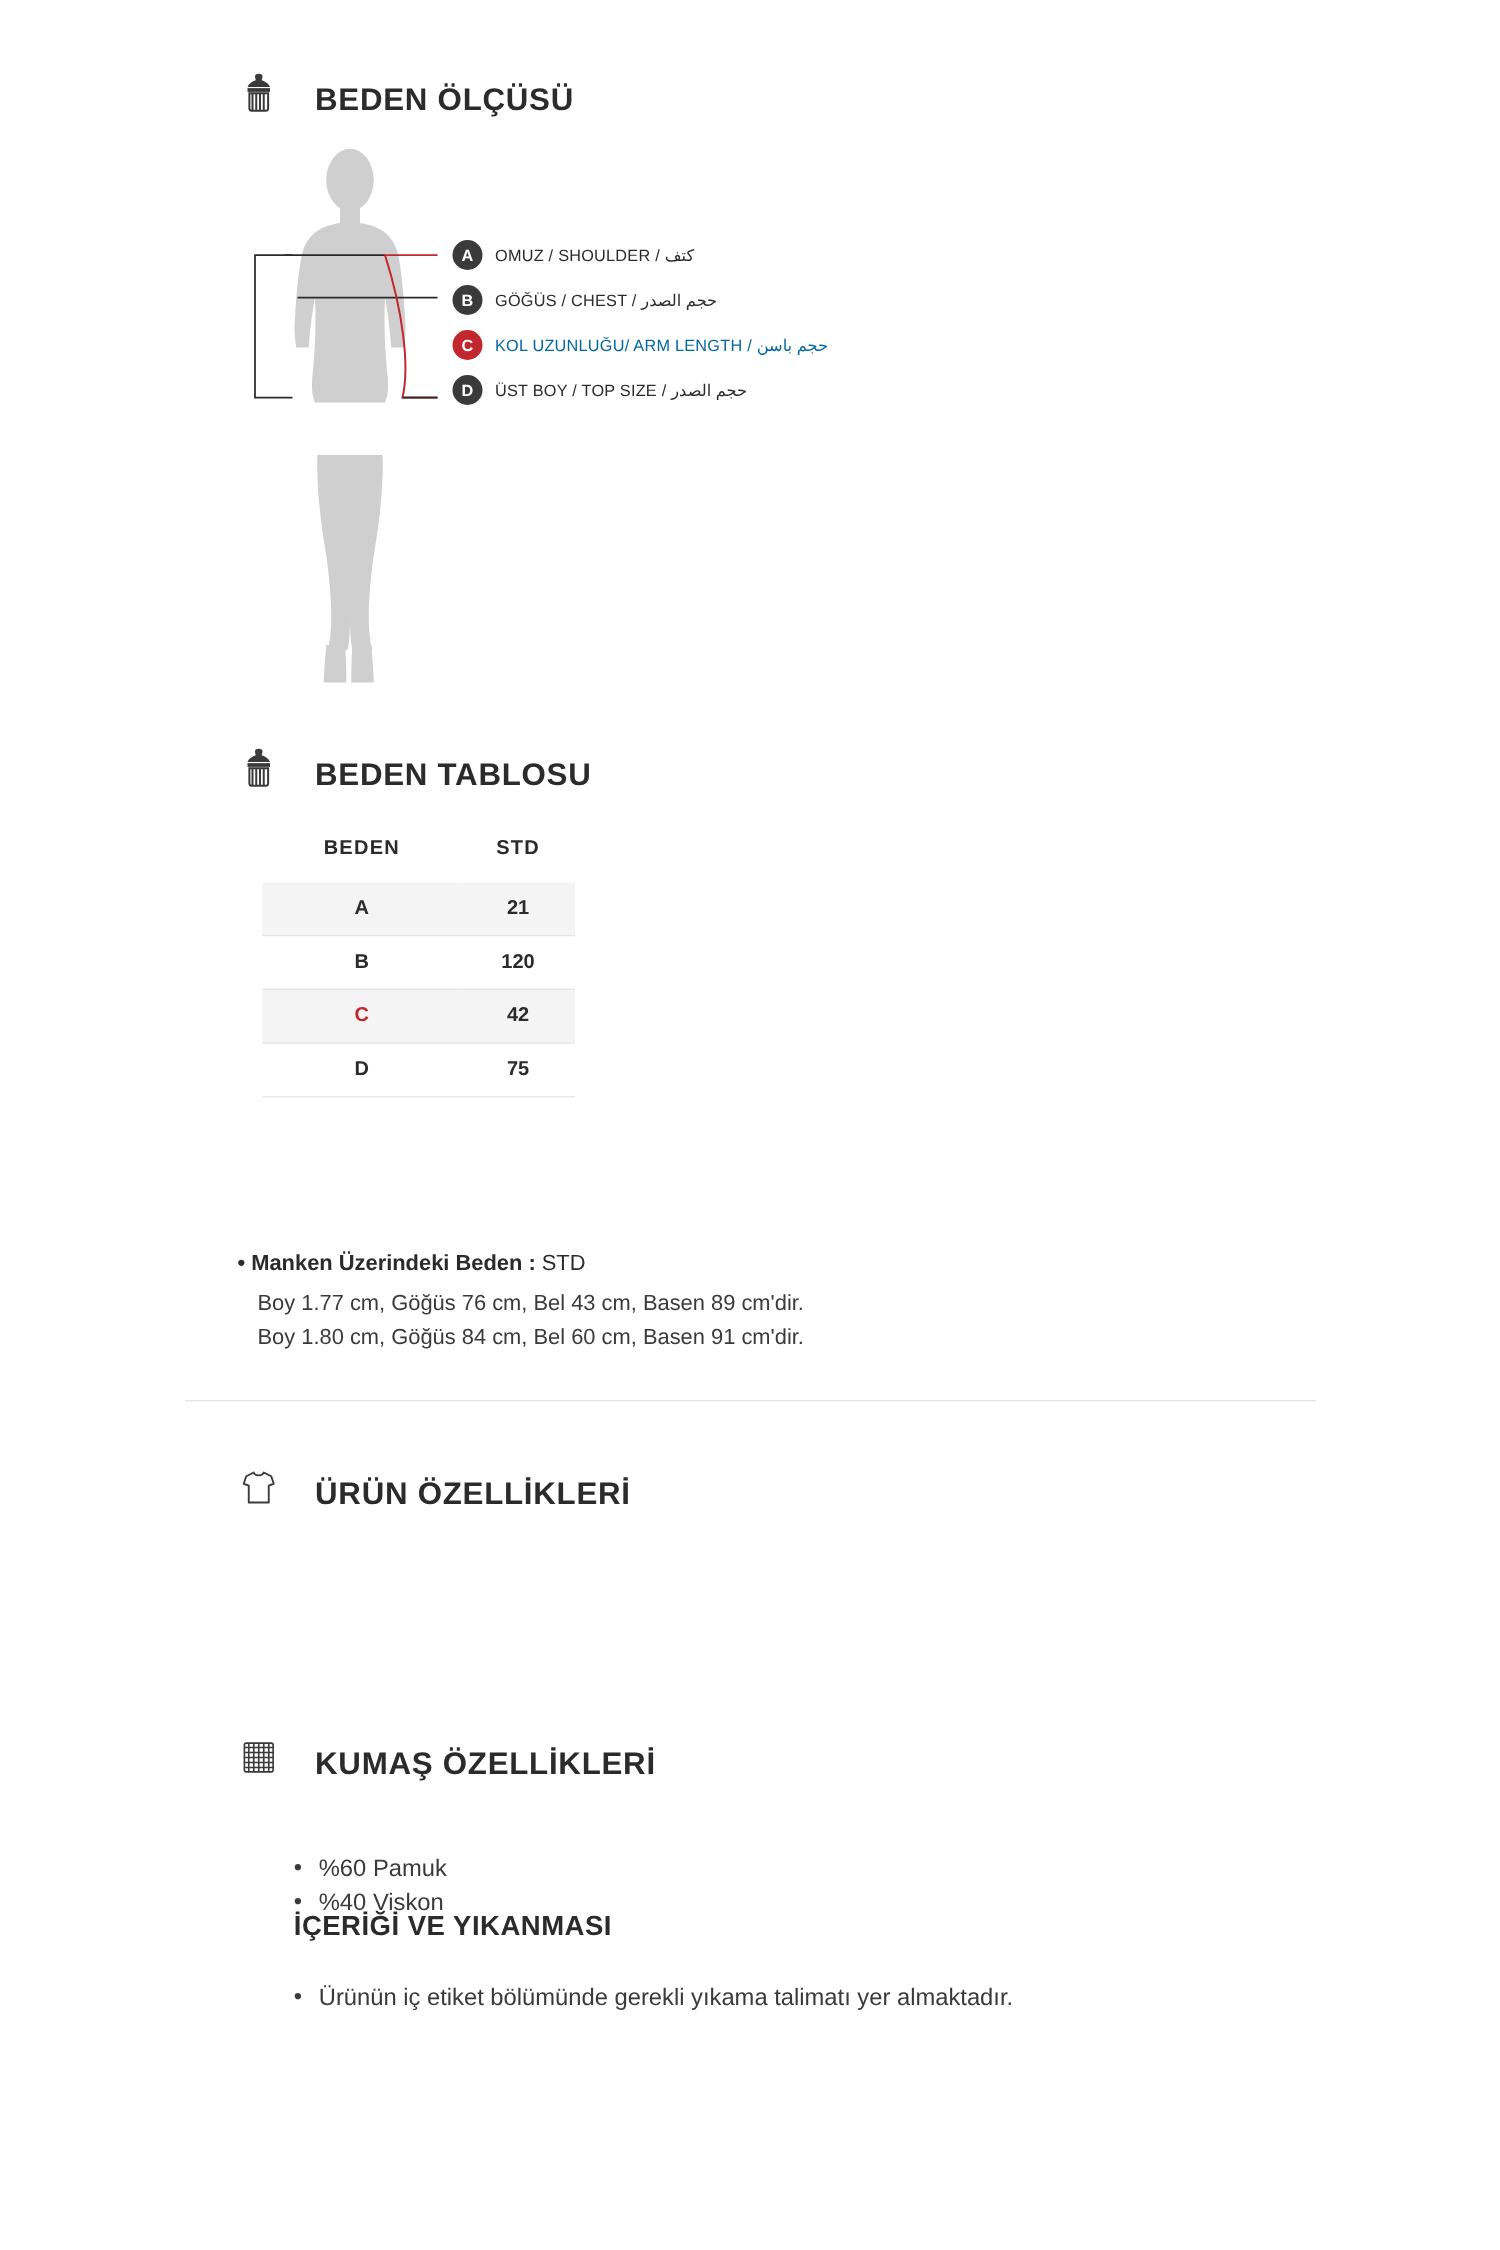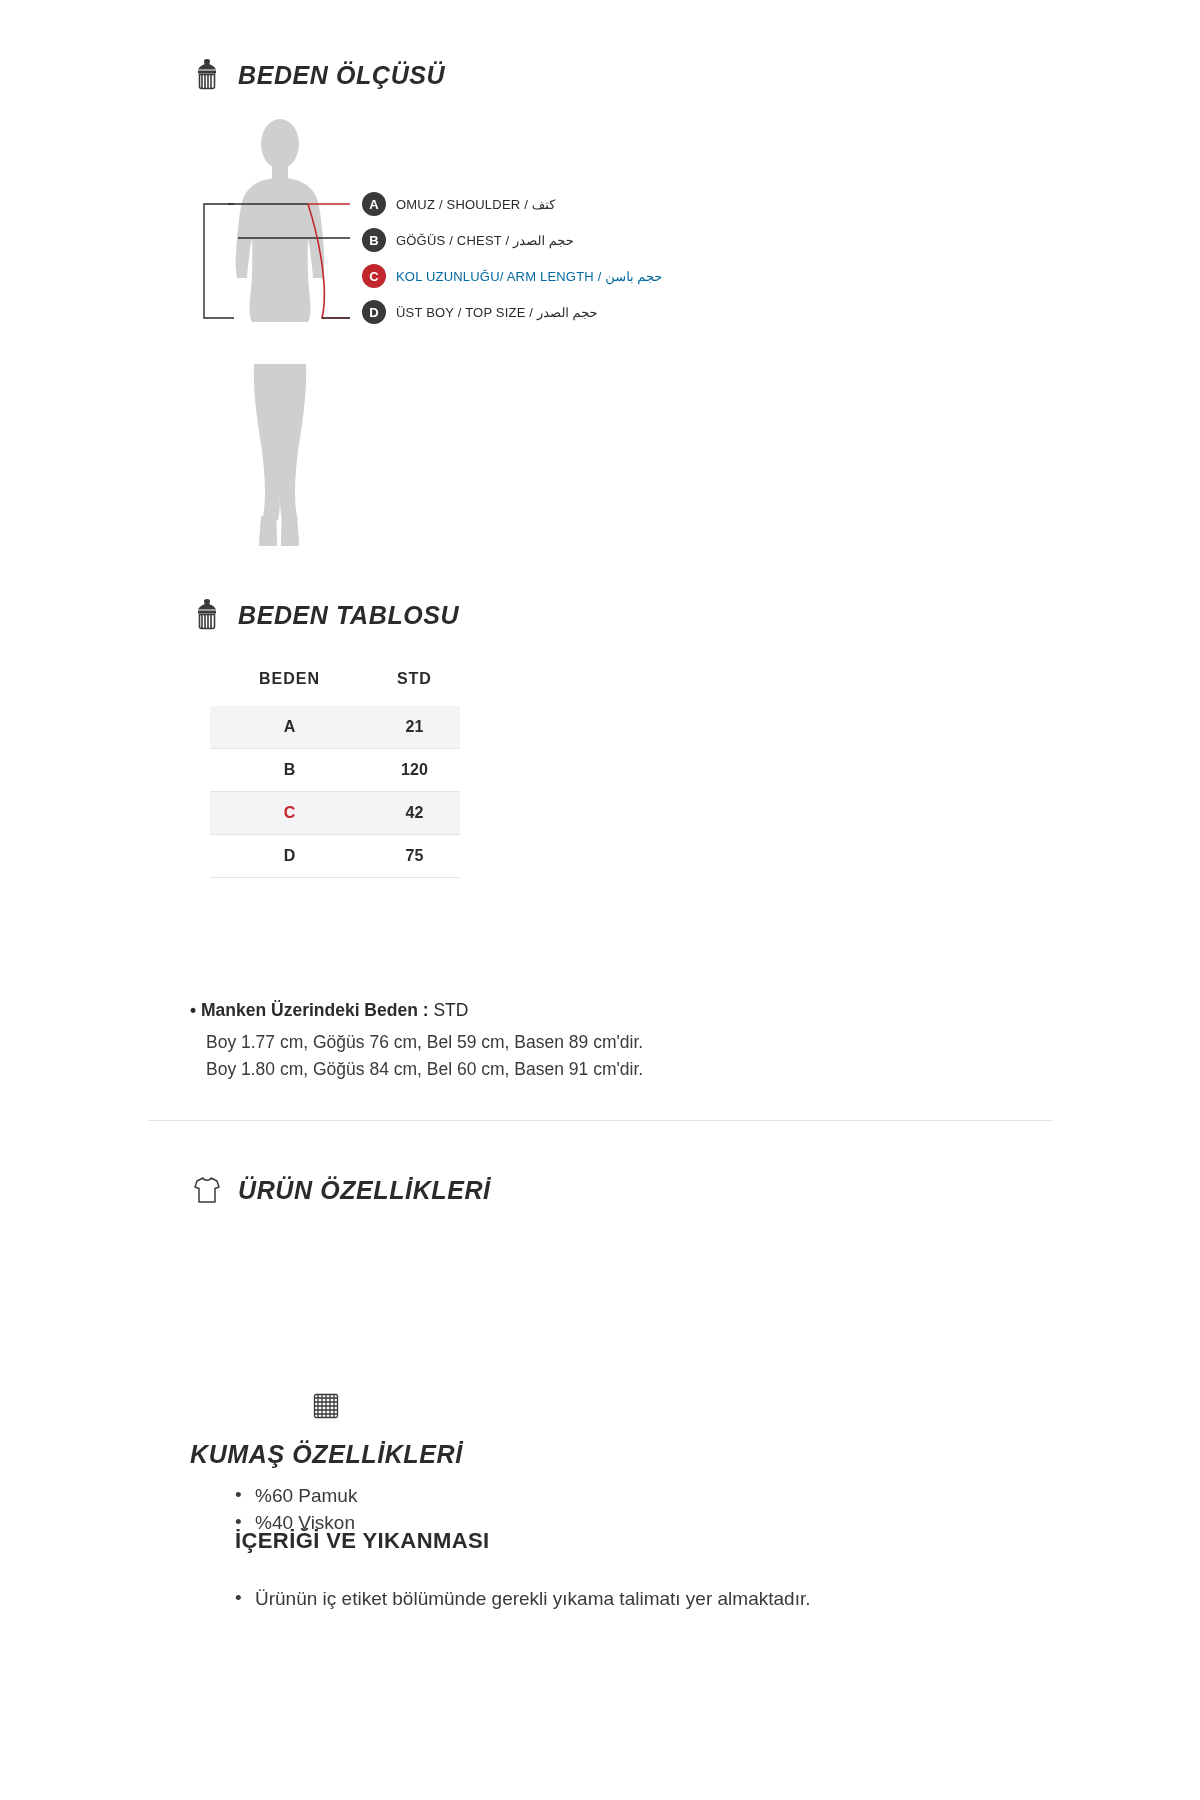--- a/index.html
+++ b/index.html
@@ -13,23 +13,22 @@
   .page {
     position: relative;
     width: 1200px; height: 1800px;
     background: #ffffff;
     overflow: hidden;
   }
 
   
   .sec-head {
     display: flex;
-    align-items: center;
-    gap: 14px;
-    font-style: italic;
+    align-items: flex-end;
+    gap: 28px;
   }
   .sec-head .glyph {
     width: 34px; height: 40px;
     display: flex; align-items: center; justify-content: center;
     color: #3a3a3a;
   }
   .sec-head .title {
     font-size: 25px;
     font-weight: 700;
     letter-spacing: 0.6px;
@@ -154,21 +153,21 @@
     position: absolute;
     left: 0; top: -1px;
     color: #3a3a3a;
   }
   ul.bullets { margin: 0; padding: 0; }
 
   #product-list { top: 1228px; }
 
   #block-fabric {
     position: absolute;
-    left: 190px; top: 1386px; flex-direction: column;
+    left: 190px; top: 1386px;
   }
   #fabric-list { top: 1442px; margin-top: 41px; }
 
   #block-wash {
     position: absolute;
     left: 235px; top: 1528px;
   }
   #block-wash .title {
     font-size: 22px;
     font-weight: 700;
@@ -277,21 +276,21 @@
         <td>75</td>
       </tr>
     </tbody>
   </table>
 
   <div id="model-note">
     <div class="line1">
       <b>• Manken Üzerindeki Beden :</b>
       <span>STD</span>
     </div>
-    <div class="sub">Boy 1.77 cm, Göğüs  76 cm, Bel 59 cm, Basen 89 cm'dir.</div>
+    <div class="sub">Boy 1.77 cm, Göğüs  76 cm, Bel 43 cm, Basen 89 cm'dir.</div>
     <div class="sub">Boy 1.80 cm, Göğüs 84 cm, Bel 60 cm, Basen 91 cm'dir.</div>
   </div>
 
   <div id="divider"></div>
 
   <div class="sec-head" id="block-product">
     <span class="glyph">
       <svg width="30" height="30" viewBox="0 0 30 30" fill="none" stroke="#3a3a3a" stroke-width="1.5" stroke-linejoin="round">
         <path d="M11 3 L5 6 L3 12 L7 13.5 L7 27 L23 27 L23 13.5 L27 12 L25 6 L19 3 C18 6 12 6 11 3Z"></path>
       </svg>

